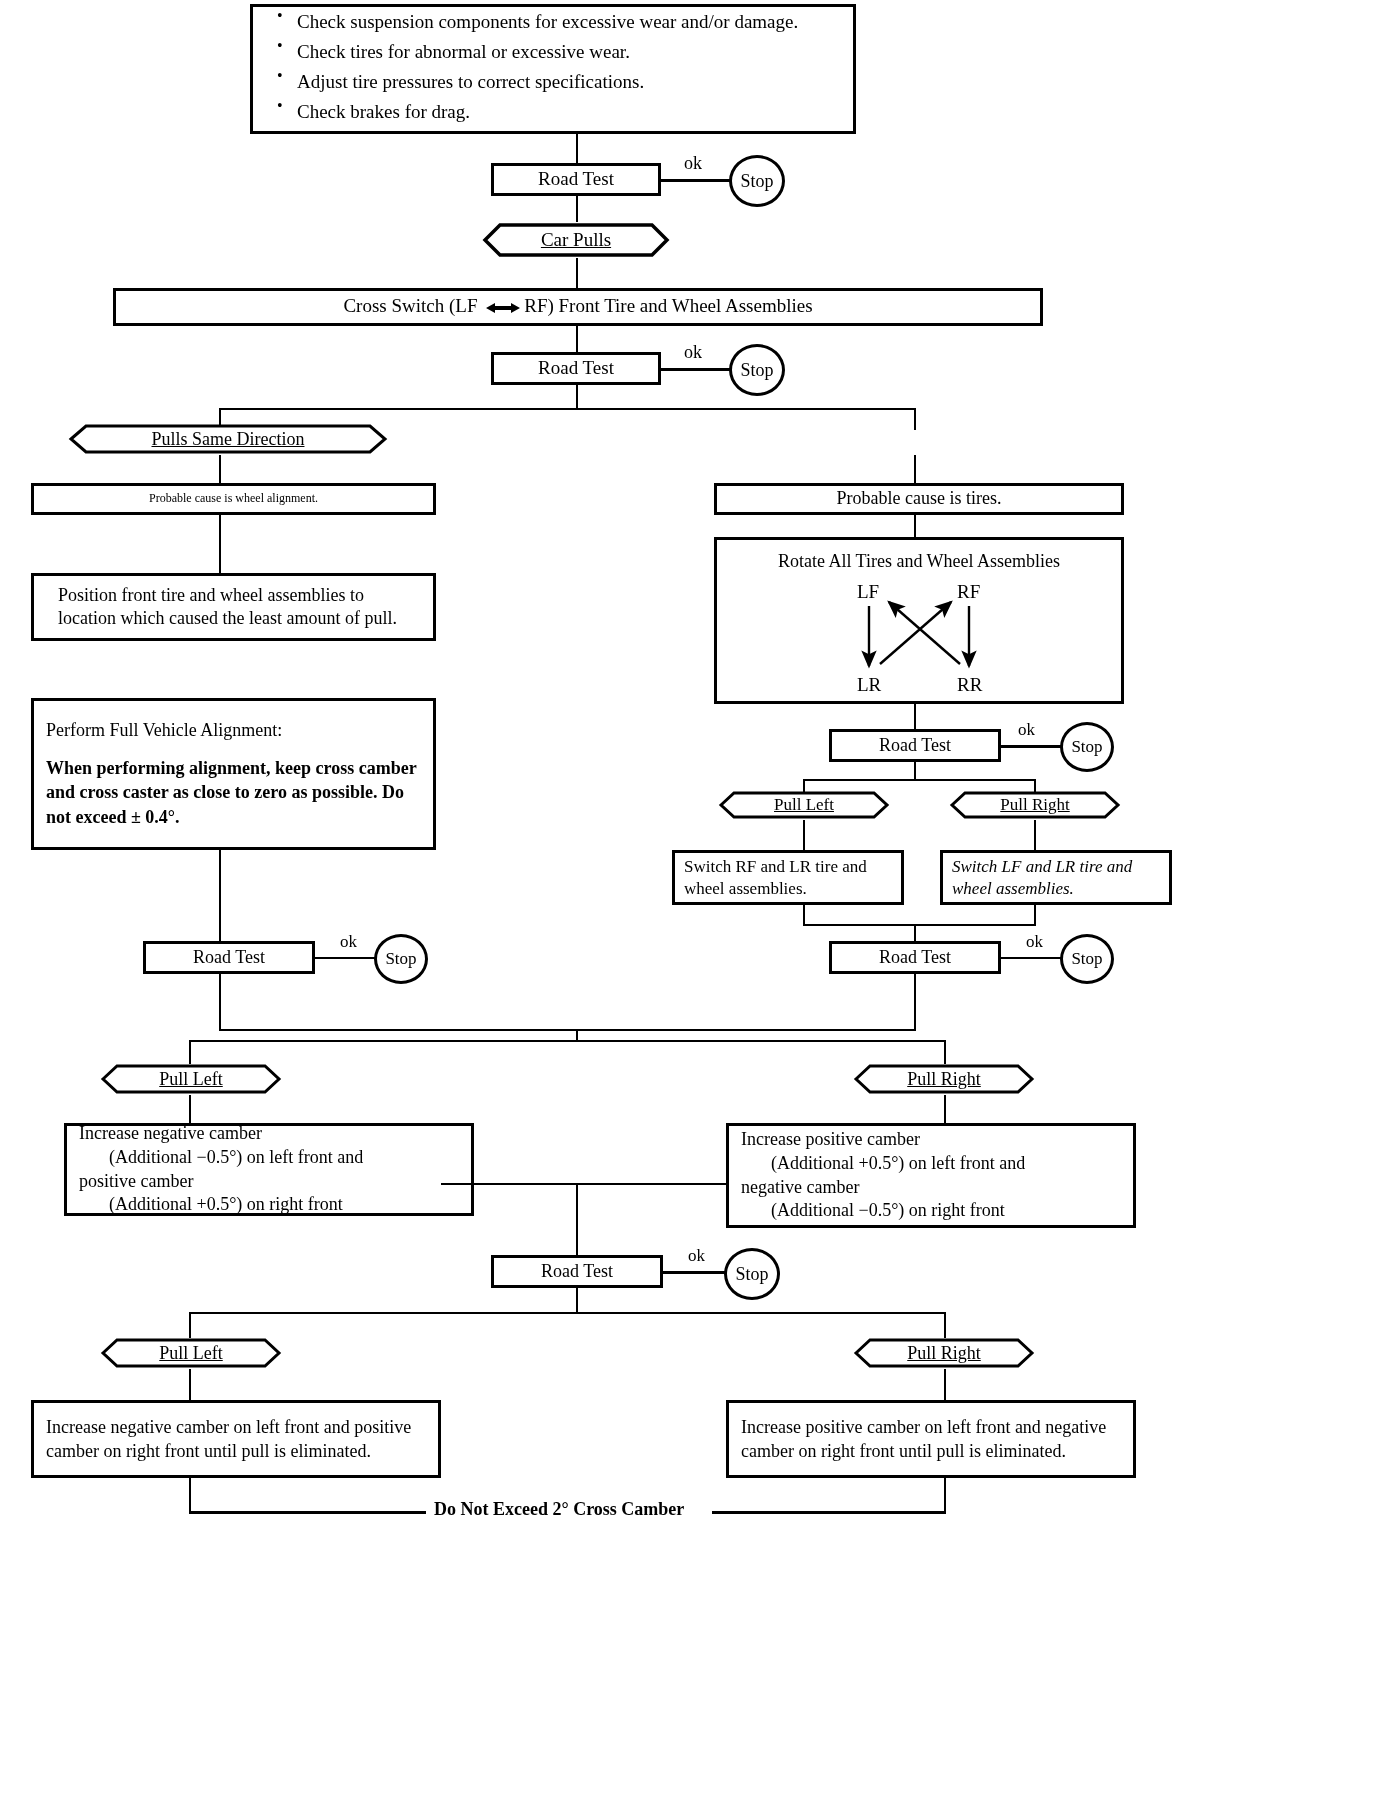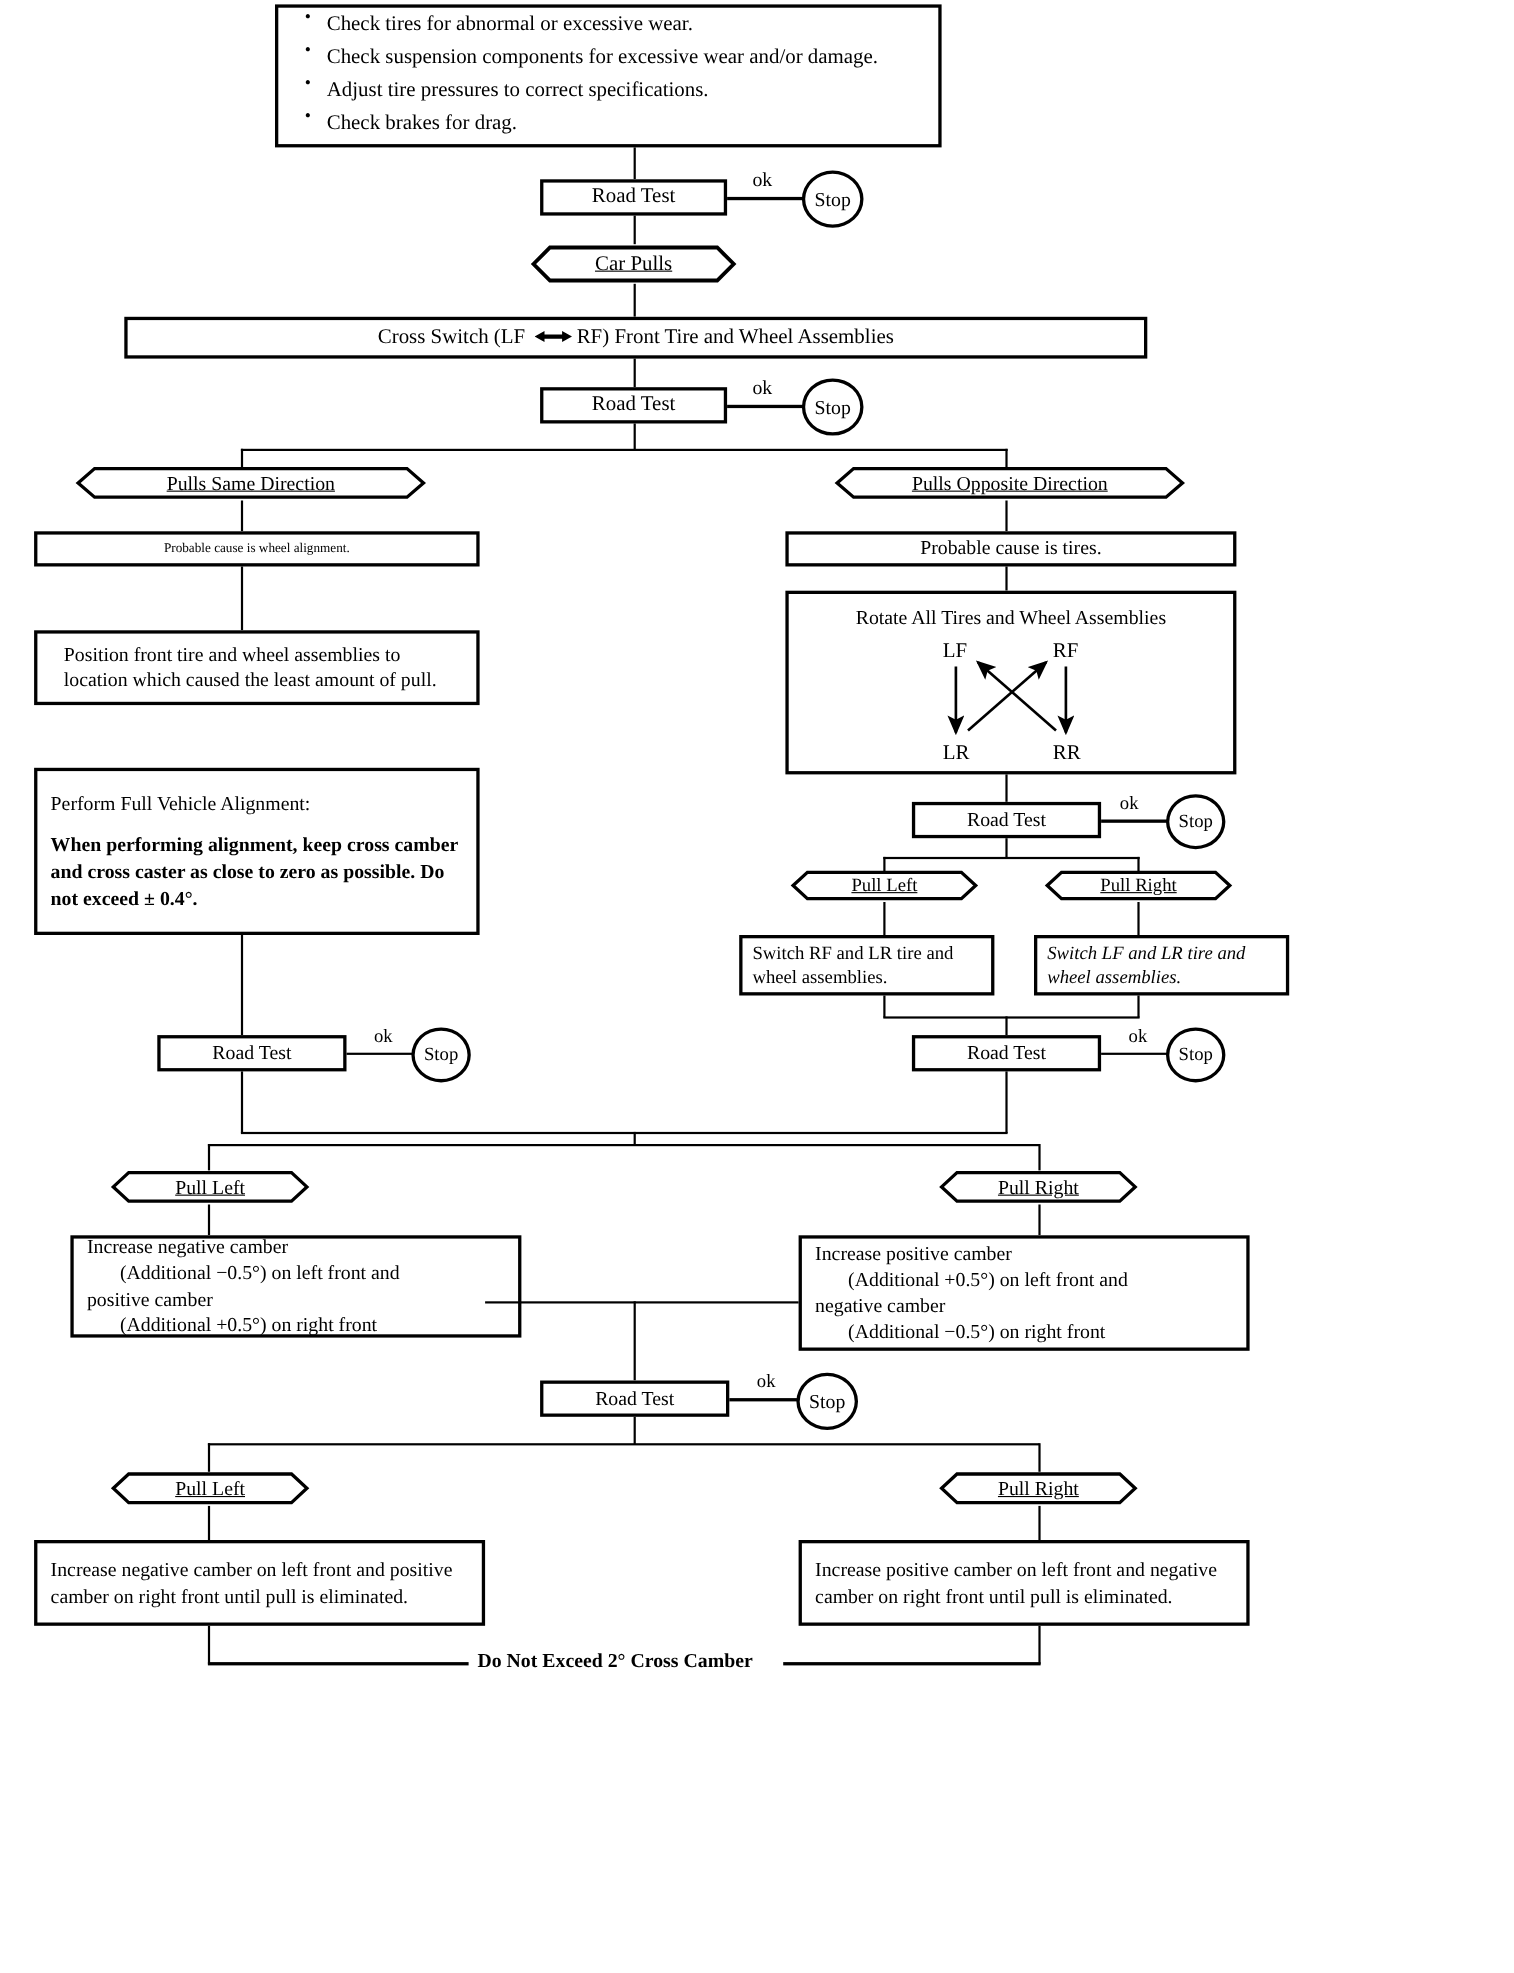--- a/index.html
+++ b/index.html
@@ -83,22 +83,22 @@
   .nowrap{white-space:nowrap;}
 </style>
 </head>
 <body>
 
 <div id="page">
 
   <div class="box left" style="left:250px;top:4px;width:606px;height:130px;font-size:19px;">
     <div class="pad" style="padding:10px 12px 6px 18px;">
       <ul class="bullets">
+        <li>Check suspension components for excessive wear and/or damage.</li>
         <li>Check tires for abnormal or excessive wear.</li>
-        <li>Check suspension components for excessive wear and/or damage.</li>
         <li>Adjust tire pressures to correct specifications.</li>
         <li>Check brakes for drag.</li>
       </ul>
     </div>
   </div>
 
   <div class="line vline" style="left:576px;top:134px;width:2px;height:29px;"></div>
 
   <div class="box" style="left:491px;top:163px;width:170px;height:33px;font-size:19px;">
     <div class="pad">Road Test</div>
@@ -147,26 +147,20 @@
   <div class="line vline" style="left:219px;top:408px;width:2px;height:22px;"></div>
   <div class="line vline" style="left:914px;top:408px;width:2px;height:22px;"></div>
 
   <div class="hexwrap" style="left:68px;top:423px;width:320px;height:32px;font-size:18px;">
     <svg width="320" height="32" viewBox="0 0 320 32">
       <polygon points="3,16 18,3 302,3 317,16 302,29 18,29" fill="#fff" stroke="#000" stroke-width="3"></polygon>
     </svg>
     <div class="hexlabel">Pulls Same Direction</div>
   </div>
 
-  <div class="hexwrap" style="left:758px;top:423px;width:320px;height:32px;font-size:18px;">
-    <svg width="320" height="32" viewBox="0 0 320 32">
-      <polygon points="3,16 18,3 302,3 317,16 302,29 18,29" fill="#fff" stroke="#000" stroke-width="3"></polygon>
-    </svg>
-    <div class="hexlabel">Pulls Opposite Direction</div>
-  </div>
 
   <div class="line vline" style="left:219px;top:455px;width:2px;height:28px;"></div>
   <div class="line vline" style="left:914px;top:455px;width:2px;height:28px;"></div>
 
   <div class="box" style="left:31px;top:483px;width:405px;height:32px;font-size:12px;">
     <div class="pad">Probable cause is wheel alignment.</div>
   </div>
 
   <div class="box" style="left:714px;top:483px;width:410px;height:32px;font-size:18px;">
     <div class="pad">Probable cause is tires.</div>

